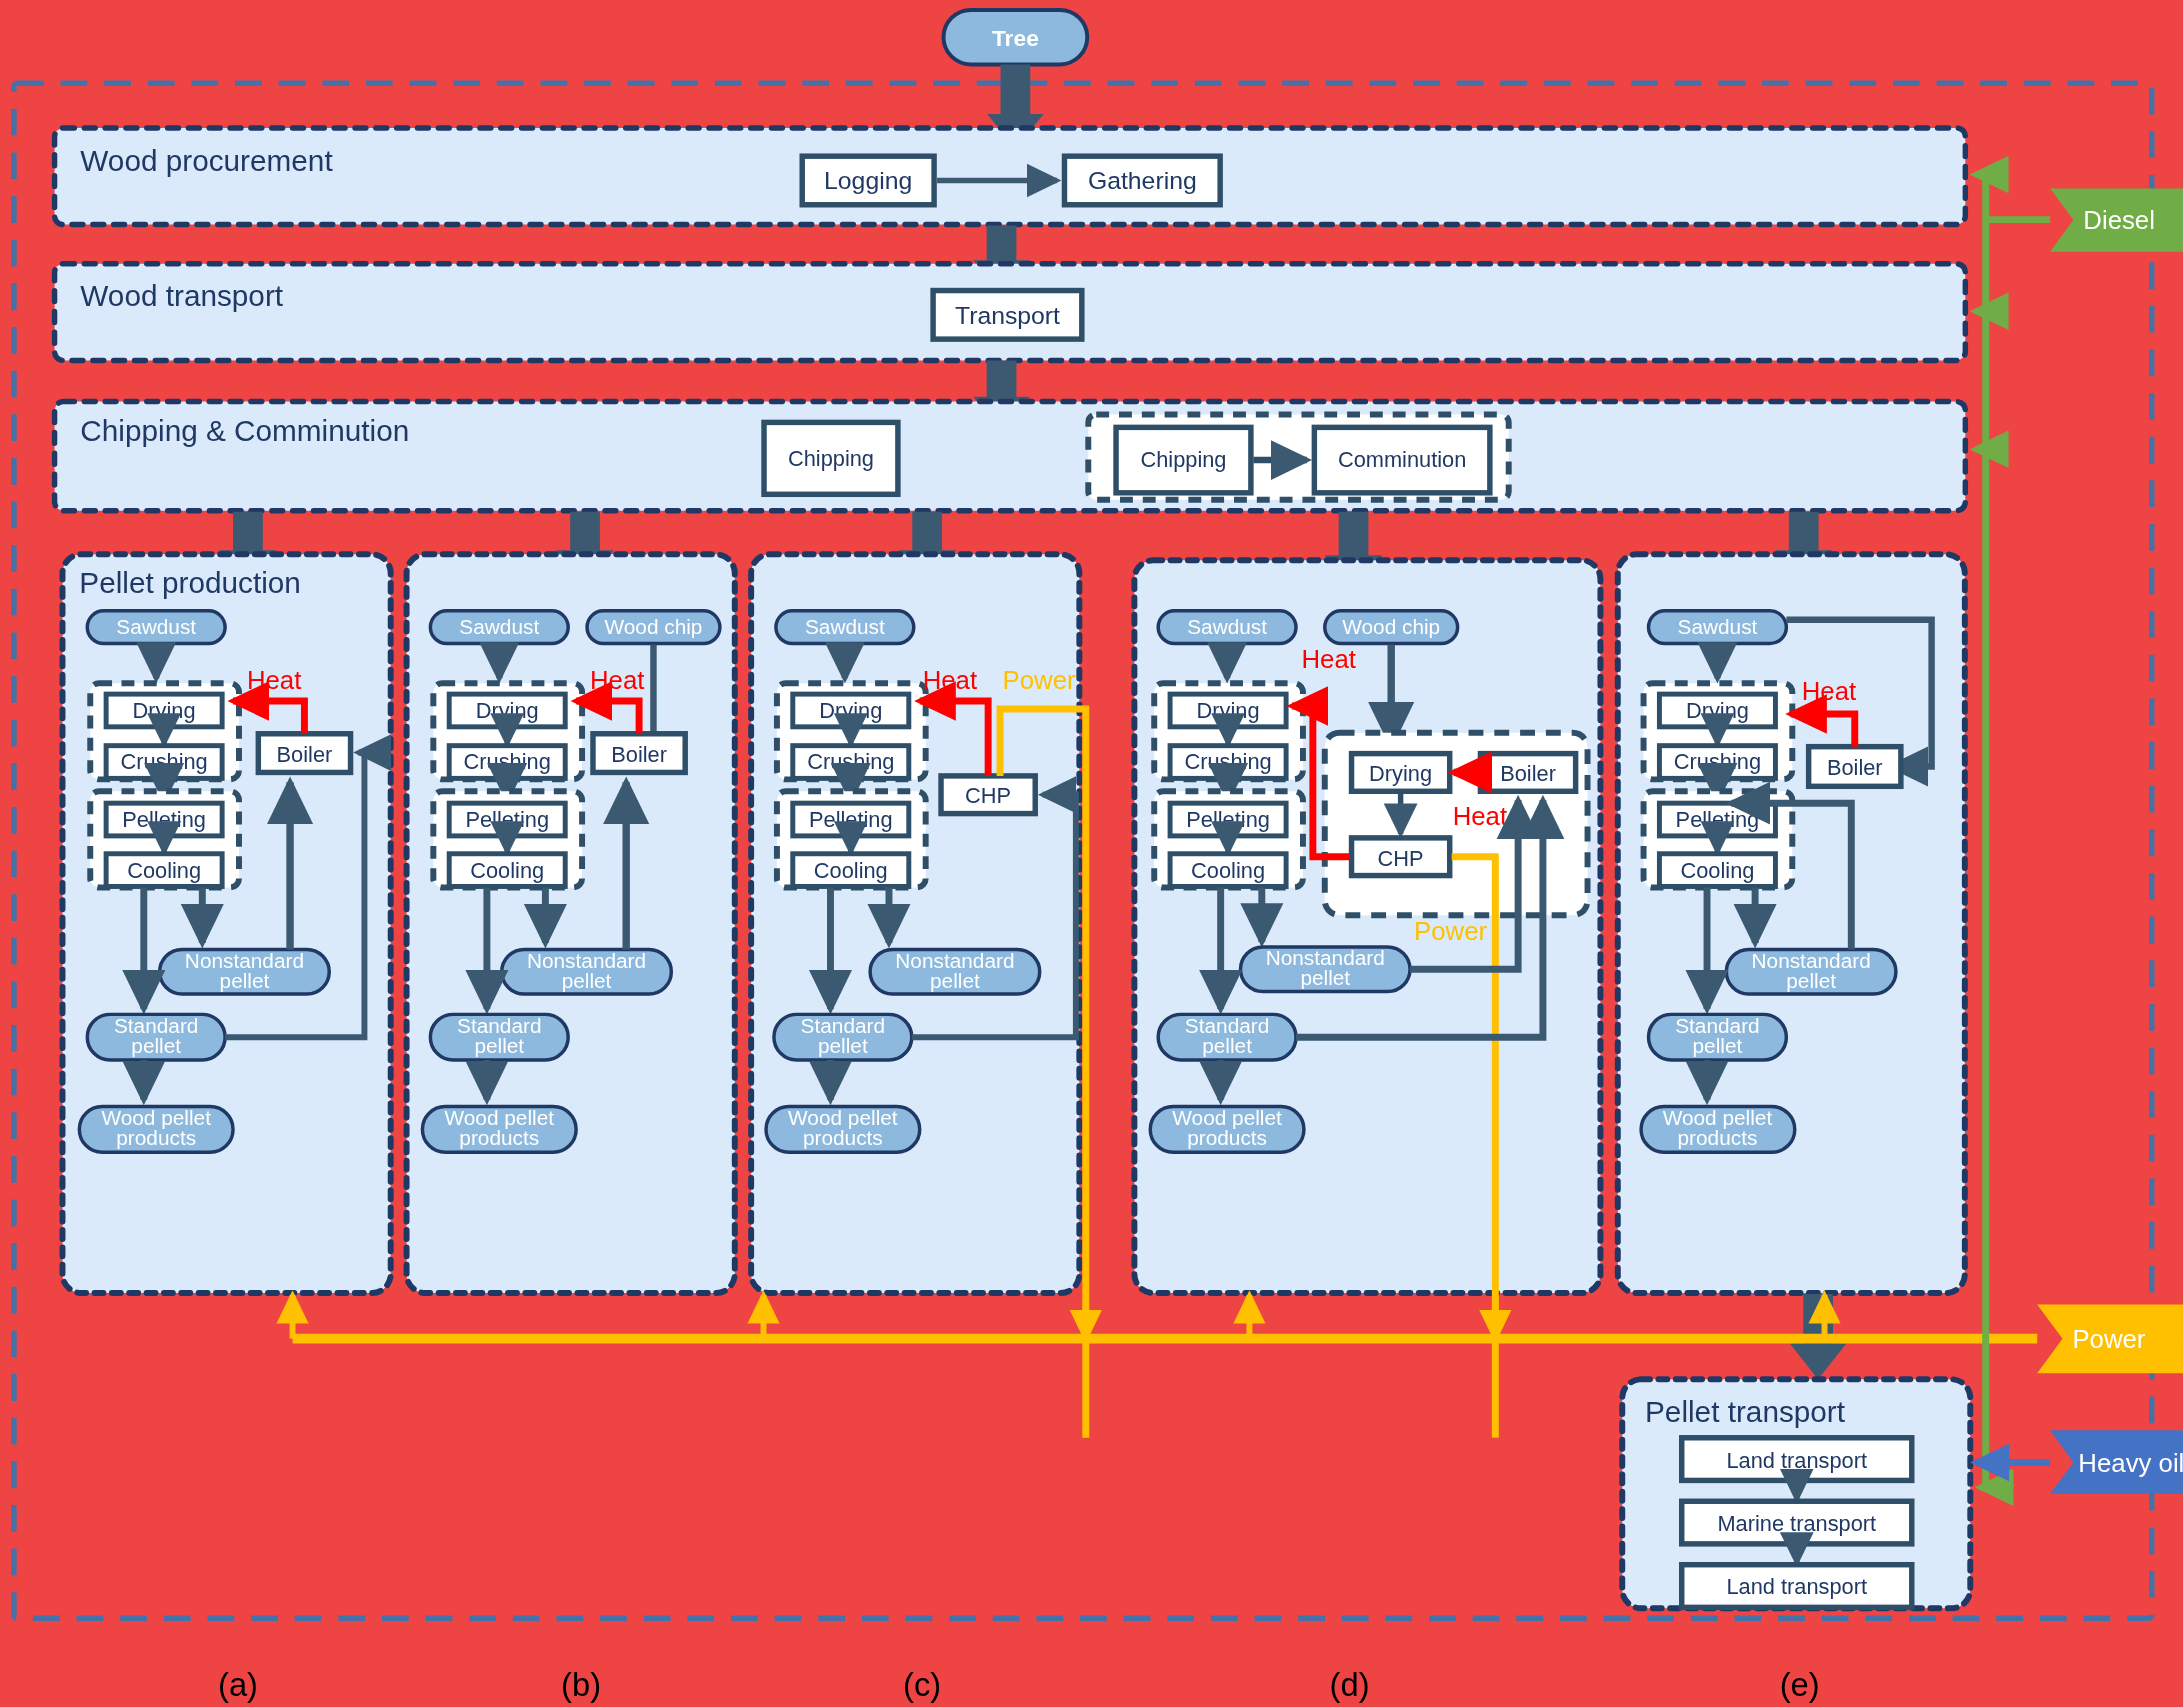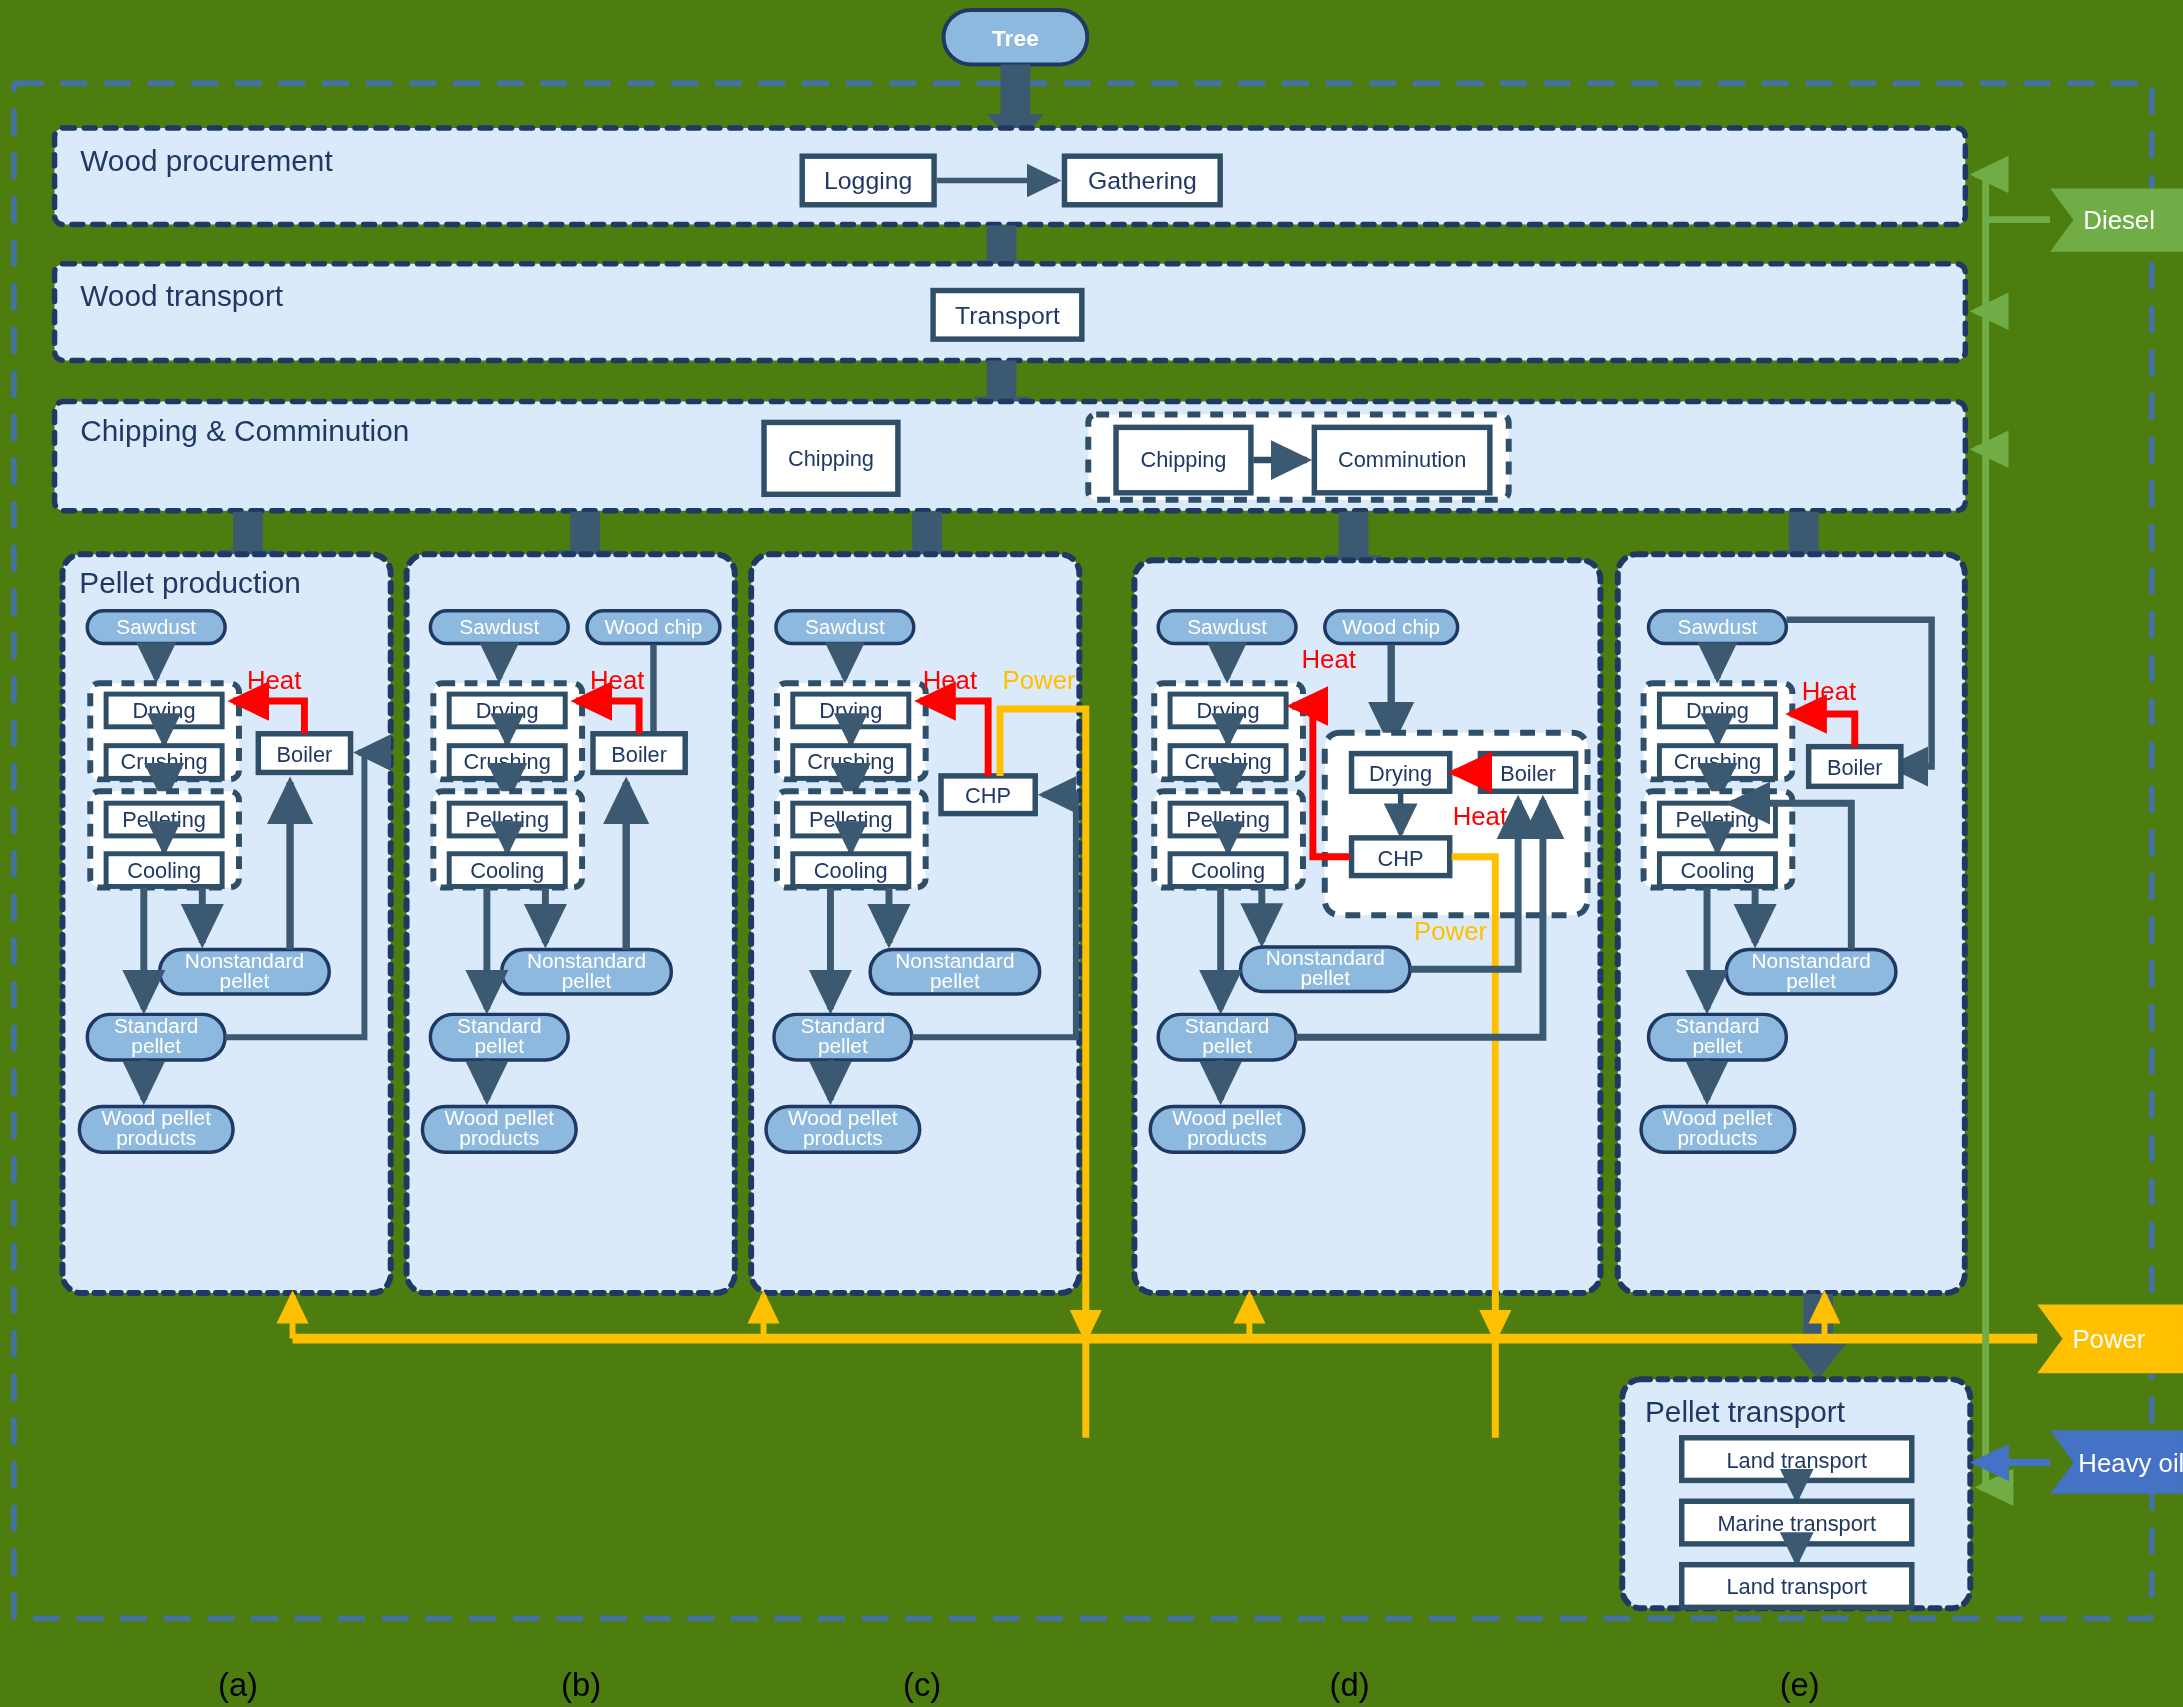--- a/index.html
+++ b/index.html
@@ -1,17 +1,17 @@
 <!DOCTYPE html>
 <html style="font-size:8px"><head>
 <meta charset="utf-8">
 <style>
   html,body{margin:0;padding:0;background:#ffffff;}
   body{font-family:"Liberation Sans", sans-serif;}
-  #stage{position:relative;width:2183px;height:1707px;background:#4d7c0f;overflow:hidden;}
+  #stage{position:relative;width:2183px;height:1707px;background:#ef4444;overflow:hidden;}
   svg#canvas{position:absolute;left:0;top:0;width:2183px;height:1707px;}
   text{font-family:"Liberation Sans", sans-serif;}
   .stage-title{font-size:60px;fill:#1f3864;}
   .box-label{font-size:50px;fill:#1f3864;}
   .box-label-sm{font-size:44px;fill:#1f3864;}
   .pill-label{font-size:46px;fill:#ffffff;}
   .pill-label-sm{font-size:42px;fill:#ffffff;}
   .energy-label{font-size:52px;fill:#ffffff;}
   .heat-label{font-size:52px;fill:#ff0000;}
   .power-label{font-size:52px;fill:#ffc000;}

